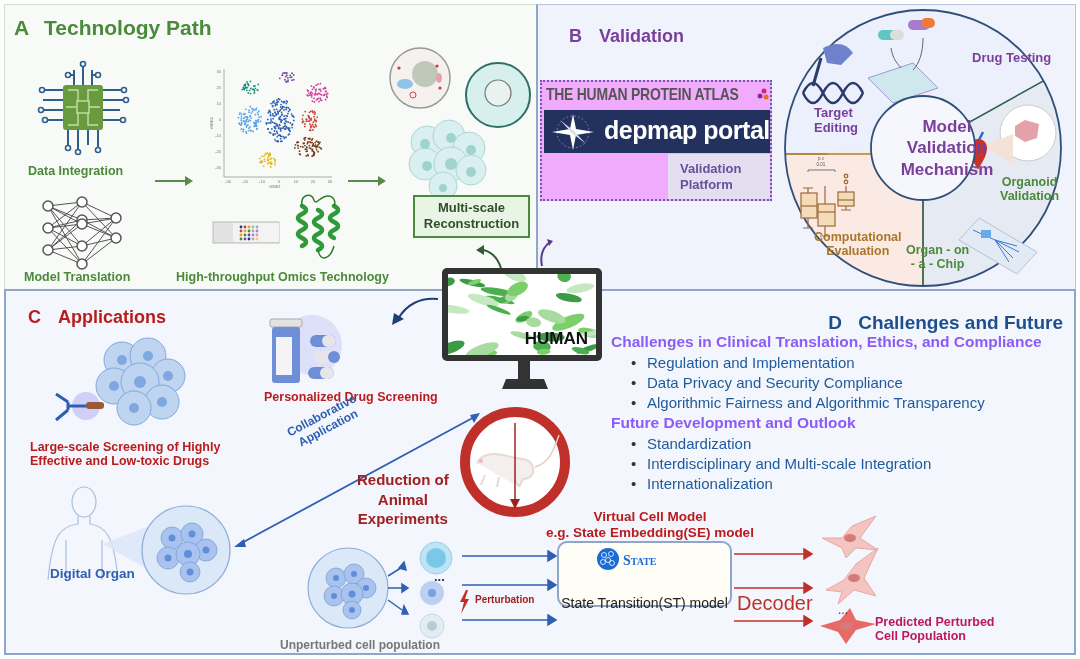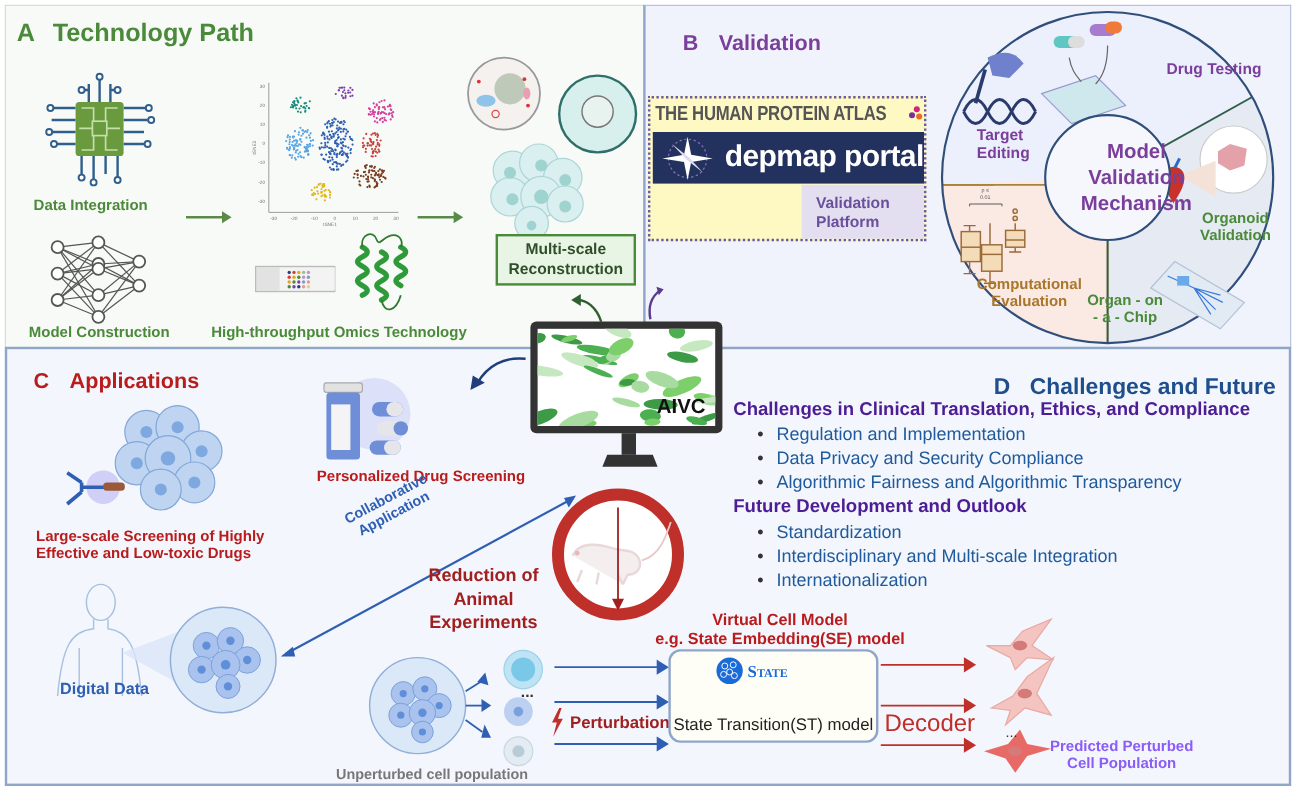--- a/index.html
+++ b/index.html
@@ -16,46 +16,46 @@
   .green { color: #4a8a3a; }
   .purple { color: #7a3f9b; margin-left: 24px; }
   .navy { color: #b91c1c; }
   .darkred { color: #a02020; }
 
   .label { position: absolute; font-weight: bold; white-space: nowrap; text-align: center; line-height: 1.15; }
 
   svg { position: absolute; overflow: visible; }
 
   
-  #db-box { position: absolute; left: 540px; top: 80px; width: 232px; height: 121px; border: 2px dotted #6a5ba8; background: #fef9c3; }
+  #db-box { position: absolute; left: 540px; top: 80px; width: 232px; height: 121px; border: 2px dotted #6a5ba8; background: #f0abfc; }
   #hpa { position: absolute; left: 4px; top: 3px; font-size: 17px; font-family: "Liberation Sans Narrow", "Liberation Sans", sans-serif; font-weight: bold; color: #555; letter-spacing: -0.3px; white-space: nowrap; transform: scaleX(0.82); transform-origin: left; }
   #depmap { position: absolute; left: 2px; top: 28px; width: 226px; height: 43px; background: #23315f; color: #fff; }
   #depmap-text { position: absolute; left: 60px; top: 6px; font-size: 25px; font-weight: bold; letter-spacing: -0.5px; }
   #geo-area { position: absolute; left: 2px; top: 72px; width: 122px; height: 45px; }
   #geo-logo { position: absolute; left: 18px; top: 0px; font-size: 30px; font-weight: bold; font-style: italic; color: #1a5fb4; letter-spacing: -3px; -webkit-text-stroke: 1px #f2c200; }
   #geo-sub { position: absolute; left: 8px; top: 33px; font-size: 7px; color: #1a5fb4; white-space: nowrap; }
   #vp { position: absolute; left: 126px; top: 72px; width: 102px; height: 45px; background: #e3dff0; color: #6a4f9b; font-weight: bold; font-size: 13px; padding: 7px 0 0 12px; line-height: 1.2; }
 
   
   #msr-box { position: absolute; left: 413px; top: 195px; width: 117px; height: 43px; border: 2px solid #4a8a3a; background: #e9f5e4; color: #2f4f2a; font-weight: bold; font-size: 13px; text-align: center; line-height: 1.25; padding-top: 3px; }
 
   
   #monitor { position: absolute; left: 442px; top: 268px; width: 160px; height: 93px; background: #333; border-radius: 5px; }
   #monitor-screen { position: absolute; left: 6px; top: 6px; width: 148px; height: 81px; background: #fff; overflow: hidden; }
   #aivc-label { position: absolute; right: 8px; bottom: 6px; font-weight: bold; font-size: 17px; color: #111; }
 
   
   #d-block { position: absolute; left: 611px; top: 312px; width: 460px; }
   #d-title { position: absolute; right: 8px; top: 0; font-weight: bold; font-size: 19px; color: #1f4e8c; white-space: nowrap; }
-  .d-head { position: absolute; left: 0; font-weight: bold; font-size: 15.5px; color: #4c1d95; white-space: nowrap; text-align: right; }
+  .d-head { position: absolute; left: 0; font-weight: bold; font-size: 15.5px; color: #8b5cf6; white-space: nowrap; text-align: right; }
   .d-item { position: absolute; left: 20px; font-size: 15px; color: #1f5a9c; white-space: nowrap; }
   .d-item::before { content: "\2022"; display: inline-block; width: 16px; color: #333; }
 
   
-  #state-box { position: absolute; left: 557px; top: 541px; width: 175px; height: 78px; background: #fffef6; border: 2px solid #8fa6c9; border-radius: 10px; }
+  #state-box { position: absolute; left: 557px; top: 541px; width: 175px; height: 66px; background: #fffef6; border: 2px solid #8fa6c9; border-radius: 10px; }
   #state-logo-text { position: absolute; left: 64px; top: 10px; font-family: "Liberation Serif", serif; font-size: 14px; color: #1a6ad8; font-variant: small-caps; font-weight: bold; }
   #st-text { position: absolute; left: 0; width: 100%; top: 52px; text-align: center; font-size: 14px; color: #222; white-space: nowrap; }
 </style>
 </head>
 <body>
 
 <div class="panel" id="panel-a"></div>
 <div class="title green" style="left:14px;top:16px;">
   <span class="letter">A</span><span>Technology Path</span>
 </div>
@@ -123,21 +123,21 @@
       <circle cx="8" cy="60" r="5"></circle>
       <circle cx="42" cy="12" r="5"></circle>
       <circle cx="42" cy="30" r="5"></circle>
       <circle cx="42" cy="34" r="5"></circle>
       <circle cx="42" cy="56" r="5"></circle>
       <circle cx="42" cy="74" r="5"></circle>
       <circle cx="76" cy="28" r="5"></circle>
       <circle cx="76" cy="48" r="5"></circle>
     </g>
 </svg>
-<div class="label green" style="left:24px;top:270px;font-size:12.5px;">Model Construction</div>
+<div class="label green" style="left:24px;top:270px;font-size:12.5px;">Model Translation</div>
 
 <svg style="left:155px;top:175px;" width="40" height="12">
     <path d="M0 6 H34" stroke="#5a8a4a" stroke-width="2"></path>
     <path d="M30 1 L38 6 L30 11 Z" fill="#5a8a4a"></path>
   </svg>
 <svg style="left:348px;top:175px;" width="40" height="12">
     <path d="M0 6 H34" stroke="#5a8a4a" stroke-width="2"></path>
     <path d="M30 1 L38 6 L30 11 Z" fill="#5a8a4a"></path>
   </svg>
 
@@ -991,21 +991,21 @@
   </g>
   <g fill="#5f8fd8">
       <circle cx="132" cy="58" r="3.5"></circle>
       <circle cx="152" cy="54" r="3.5"></circle>
       <circle cx="166" cy="70" r="3.5"></circle>
       <circle cx="128" cy="78" r="3.5"></circle>
       <circle cx="148" cy="74" r="4"></circle>
       <circle cx="150" cy="92" r="3.5"></circle>
     </g>
 </svg>
-<div class="label navy" style="left:50px;top:566px;font-size:13.5px;color:#2f5fb3;">Digital Data</div>
+<div class="label navy" style="left:50px;top:566px;font-size:13.5px;color:#2f5fb3;">Digital Organ</div>
 
 <div class="label darkred" style="left:357px;top:470px;font-size:15px;line-height:1.3;">
   <div>Reduction of</div>
   <div>Animal</div>
   <div>Experiments</div>
 </div>
 <svg style="left:455px;top:405px;" width="120" height="115" viewBox="0 0 120 115">
   <circle cx="60" cy="57" r="50" fill="#fff" stroke="#c0302a" stroke-width="10"></circle>
   <path d="M22 58 c6 -12 22 -10 34 -6 c10 3 18 0 22 10 c2 8 -4 12 -10 12 l-4 8 M30 70 l-4 10 M44 72 l-2 10 M60 74 l4 8" stroke="#e8d8d8" stroke-width="2" fill="#f4eeee"></path>
   <path d="M80 62 C95 58 100 42 104 30" stroke="#e8c8c8" stroke-width="1.5" fill="none"></path>
@@ -1045,21 +1045,21 @@
         <ellipse cx="56.12461419753087" cy="25.54837105624143" rx="6.98451646090535" ry="3.174485596707819" fill="#4caf50" transform="rotate(-18.962705761316872 56.12461419753087 25.54837105624143)"></ellipse>
         <ellipse cx="26.382458847736626" cy="8.171527777777778" rx="6.981687242798354" ry="2.4029663923182443" fill="#7ccf6a" transform="rotate(-17.464506172839506 26.382458847736626 8.171527777777778)"></ellipse>
         <ellipse cx="63.26838991769547" cy="22.40939643347051" rx="6.457253086419753" ry="4.482270233196159" fill="#a8dba0" transform="rotate(-23.38914609053498 63.26838991769547 22.40939643347051)"></ellipse>
         <ellipse cx="0.5787037037037037" cy="7.774322702331962" rx="6.337139917695473" ry="4.091409465020576" fill="#3d9a46" transform="rotate(-14.329218106995885 0.5787037037037037 7.774322702331962)"></ellipse>
         <ellipse cx="66.55414094650206" cy="0.9638374485596707" rx="12.43616255144033" ry="5.094581618655693" fill="#c6e8c0" transform="rotate(23.23379629629629 66.55414094650206 0.9638374485596707)"></ellipse>
         <ellipse cx="50.54655349794239" cy="35.63843449931413" rx="12.791358024691359" ry="2.3189471879286696" fill="#4caf50" transform="rotate(20.596193415637863 50.54655349794239 35.63843449931413)"></ellipse>
         <ellipse cx="69.68557098765432" cy="14.866015089163238" rx="10.995318930041151" ry="5.999074074074074" fill="#7ccf6a" transform="rotate(-26.50128600823045 69.68557098765432 14.866015089163238)"></ellipse>
         <ellipse cx="85.54526748971193" cy="48.23299897119342" rx="7.529526748971193" ry="4.888048696844994" fill="#a8dba0" transform="rotate(8.793209876543209 85.54526748971193 48.23299897119342)"></ellipse>
         <ellipse cx="120.81082818930041" cy="23.622102194787377" rx="13.097685185185185" ry="4.03525377229081" fill="#3d9a46" transform="rotate(11.109310699588477 120.81082818930041 23.622102194787377)"></ellipse>
       </svg>
-    <div id="aivc-label">AIVC</div>
+    <div id="aivc-label">HUMAN</div>
   </div>
 </div>
 <svg style="left:502px;top:361px;" width="46" height="30">
     <rect x="16" y="0" width="12" height="18" fill="#333"></rect>
     <path d="M4 18 H42 L46 28 H0 Z" fill="#333"></path>
   </svg>
 
 <div id="d-block">
   <div id="d-title"><span style="display:inline-block;width:30px;">D</span><span>Challenges and Future</span></div>
   <div class="d-head" style="top:21px;">Challenges in Clinical Translation, Ethics, and Compliance</div>
@@ -1102,21 +1102,21 @@
     <circle cx="128" cy="28" r="10" fill="#7ac8e8"></circle>
   <circle cx="124" cy="63" r="12" fill="#bcd0f2"></circle>
     <circle cx="124" cy="63" r="4" fill="#7aa0de"></circle>
   <circle cx="124" cy="96" r="12" fill="#e3ecf2" stroke="#c8d8e0"></circle>
     <circle cx="124" cy="96" r="5" fill="#b8ccd8"></circle>
 </svg>
 <div class="label" style="left:434px;top:570px;font-size:13px;color:#333;">...</div>
 <svg style="left:458px;top:590px;" width="12" height="24">
     <path d="M8 0 L2 12 L6 12 L3 24 L11 9 L7 9 L10 0 Z" fill="#c0302a"></path>
   </svg>
-<div class="label darkred" style="left:475px;top:594px;font-size:14px;">Perturbation</div>
+<div class="label darkred" style="left:475px;top:594px;font-size:10px;">Perturbation</div>
 <div class="label" style="left:280px;top:639px;font-size:12px;color:#777;">Unperturbed cell population</div>
 
 <svg style="left:462px;top:548px;" width="96" height="80">
     <g stroke="#2f5fb3" stroke-width="1.5" fill="#2f5fb3">
       <path d="M0 8 H86"></path>
       <path d="M86 3 L94 8 L86 13 Z"></path>
       <path d="M0 37 H86"></path>
       <path d="M86 32 L94 37 L86 42 Z"></path>
       <path d="M0 72 H86"></path>
       <path d="M86 67 L94 72 L86 77 Z"></path>
@@ -1161,16 +1161,16 @@
     <path d="M10 82 L28 72 L40 56 L62 40 L48 70 L60 88 L38 82 L22 96 L26 84 Z"></path>
   </g>
   <path d="M4 118 L24 112 L34 100 L40 112 L60 116 L40 122 L30 136 L22 124 Z" fill="#e86a66"></path>
   <g fill="#d47a78">
       <ellipse cx="34" cy="30" rx="6" ry="4"></ellipse>
       <ellipse cx="38" cy="70" rx="6" ry="4"></ellipse>
       <ellipse cx="30" cy="118" rx="6" ry="4"></ellipse>
     </g>
   <text x="22" y="106" font-size="12" fill="#333">...</text>
 </svg>
-<div class="label darkred" style="left:875px;top:615px;font-size:12.5px;text-align:center;color:#8b5cf6;">
+<div class="label darkred" style="left:875px;top:615px;font-size:12.5px;text-align:left;color:#be185d;">
   <div>Predicted Perturbed</div>
   <div>Cell Population</div>
 </div>
 
 </body></html>

